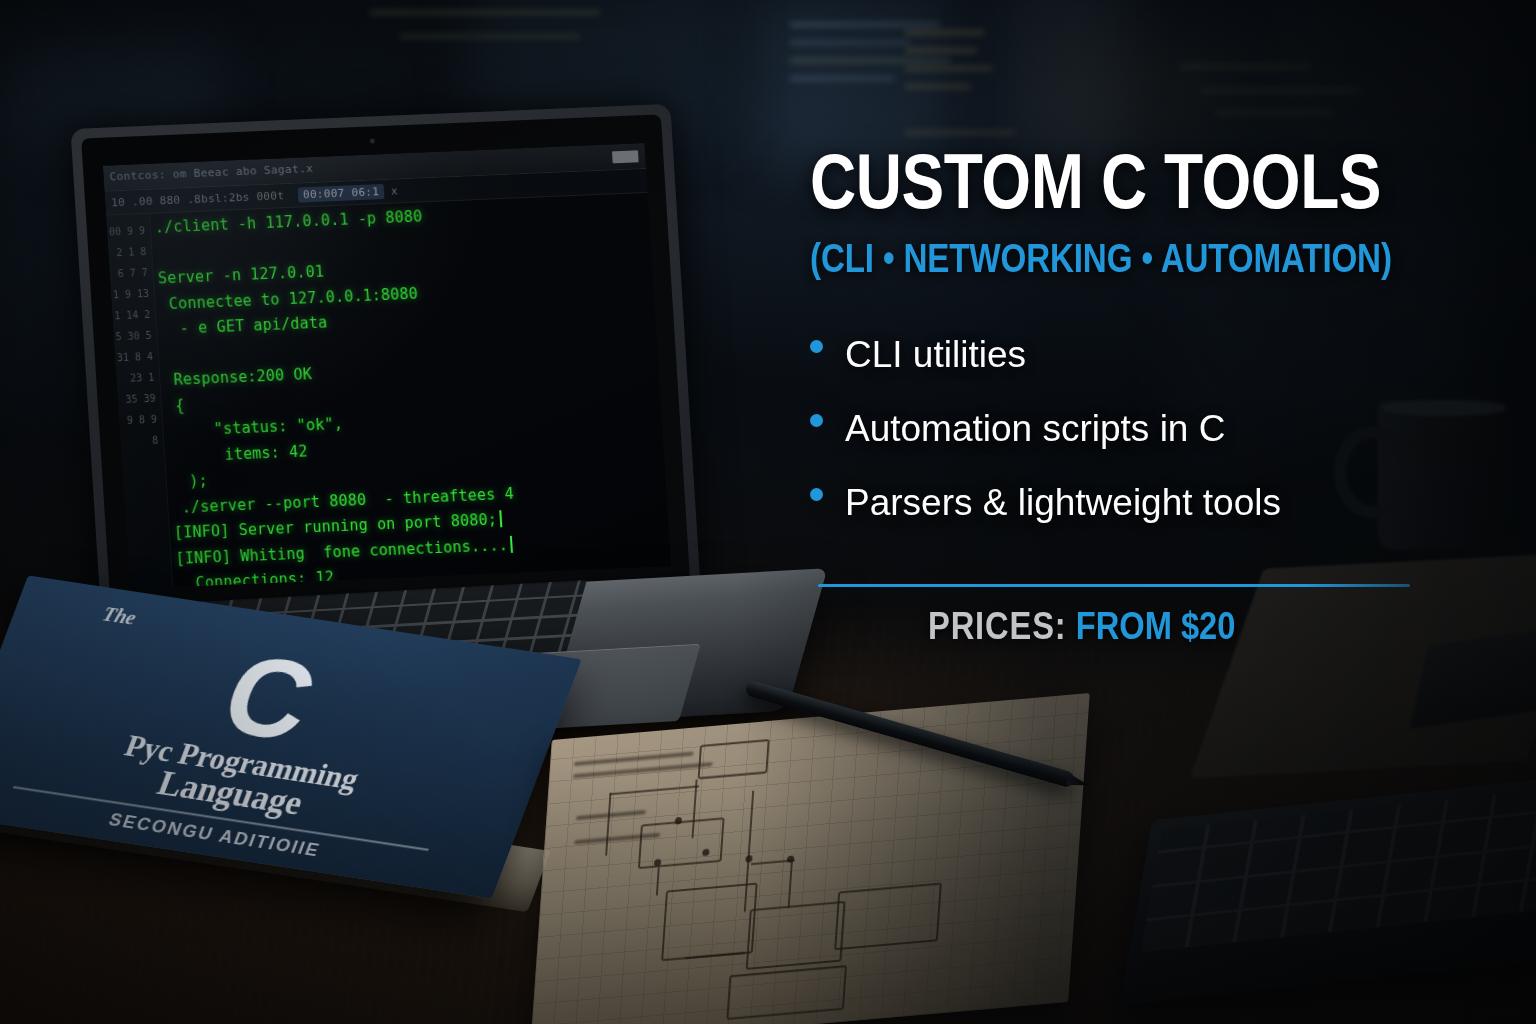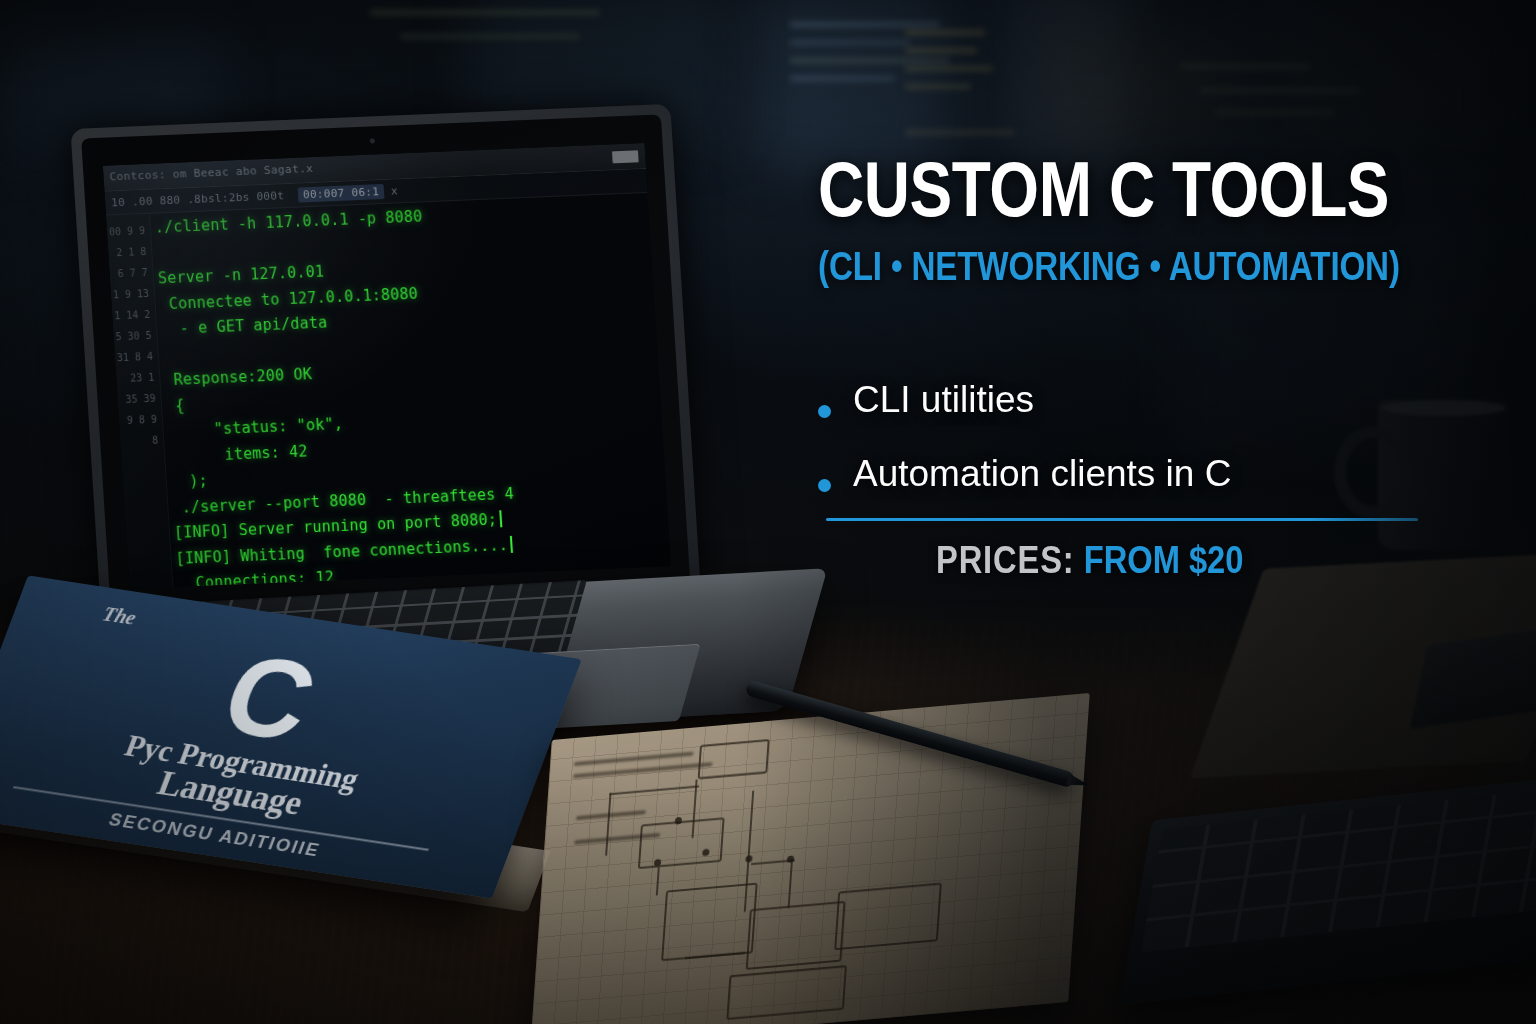--- a/index.html
+++ b/index.html
@@ -211,41 +211,41 @@
 
   
   .vignette{
     position:absolute; inset:0; pointer-events:none;
     background:
       radial-gradient(ellipse 72% 72% at 50% 50%, rgba(0,0,0,0) 38%, rgba(0,0,0,.58) 100%),
       linear-gradient(90deg, rgba(0,0,0,0) 48%, rgba(4,7,10,.50) 68%, rgba(4,7,10,.62) 100%);
   }
 
   
-  #panel{ position:absolute; left:810px; top:150px; width:620px;margin-left:8px; }
+  #panel{ position:absolute; left:810px; top:142px; width:620px; }
 
   .title{
     font:700 78px/1 "Liberation Sans", sans-serif;
     color:#ffffff; letter-spacing:-.5px;
     transform:scaleX(.82); transform-origin:left center;
     text-shadow:0 3px 16px rgba(0,0,0,.9);
     white-space:nowrap;
   }
   .subtitle{
     margin-top:18px;
     font:700 40px/1 "Liberation Sans", sans-serif;
     letter-spacing:-.2px;
     transform:scaleX(.83); transform-origin:left center;
     white-space:nowrap;
     text-shadow:0 2px 12px rgba(0,0,0,.9);
   }
 
   ul.bullets{ list-style:none; margin-top:58px; }
   ul.bullets li{
-    display:flex; align-items:flex-end; height:74px;
+    display:flex; align-items:flex-start; height:74px;
   }
   .dot{
     width:13px; height:13px; border-radius:50%; flex:0 0 13px;
     margin-right:22px; margin-top:4px;
   }
   .btxt{
     font:400 37px/1 "Liberation Sans", sans-serif; color:#fdfdfd;
     text-shadow:0 2px 12px rgba(0,0,0,.92); white-space:nowrap;
   }
 
@@ -425,21 +425,25 @@
 
     <div class="subtitle" style="color: rgb(33, 150, 217);">(CLI • NETWORKING • AUTOMATION)</div>
 
     <ul class="bullets">
       <li>
         <span class="dot" style="background: rgb(33, 150, 217);"></span>
         <span class="btxt">CLI utilities</span>
       </li>
       <li>
         <span class="dot" style="background: rgb(33, 150, 217);"></span>
-        <span class="btxt">Automation clients in C</span>
+        <span class="btxt">Automation scripts in C</span>
+      </li>
+      <li>
+        <span class="dot" style="background: rgb(33, 150, 217);"></span>
+        <span class="btxt">Parsers &amp; lightweight tools</span>
       </li>
     </ul>
 
     <div class="divider" style="background: linear-gradient(90deg, rgb(33, 150, 217) 0%, rgb(33, 150, 217) 82%, rgba(33, 150, 217, 0.45) 100%);"></div>
 
     <div class="payline2"><span class="g">PRICES:</span>&nbsp;<span class="accent" style="color: rgb(33, 150, 217);">FROM $20</span></div>
 
   </div>
 </div>
 

